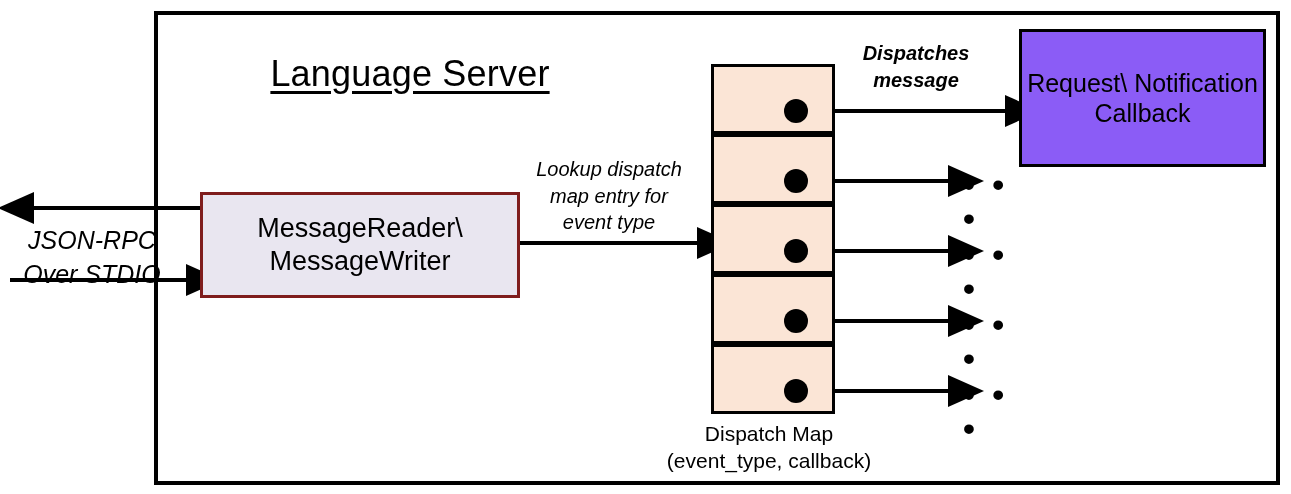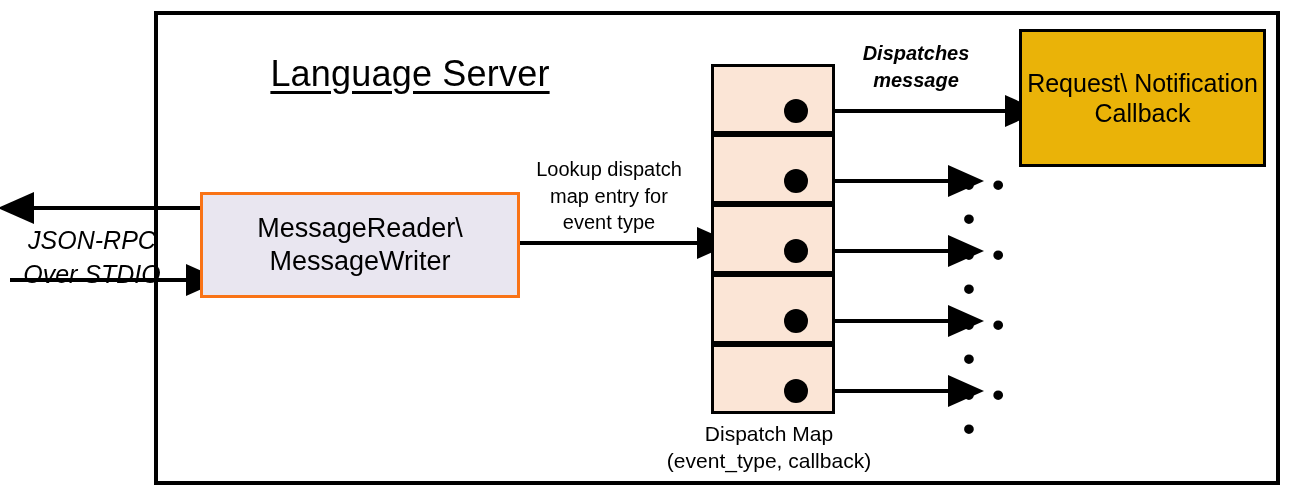--- a/index.html
+++ b/index.html
@@ -55,21 +55,21 @@
     letter-spacing: 0.2px;
   }
   
   #message-reader-writer-box {
     position: absolute;
     left: 200px;
     top: 192px;
     width: 320px;
     height: 106px;
     background: #e9e6f0;
-    border: 3px solid #f97316;
+    border: 3px solid #7f1d1d;
     box-sizing: border-box;
     display: flex;
     align-items: center;
     justify-content: center;
   }
   #message-reader-writer-box .label {
     font-size: 27px;
     line-height: 1.22;
     text-align: center;
   }
@@ -89,20 +89,21 @@
     font-style: italic;
     line-height: 1.35;
     text-align: center;
   }
   
   #lookup-label {
     left: 514px;
     top: 156px;
     width: 190px;
     font-size: 20px;
+    font-style: italic;
     line-height: 1.33;
     text-align: center;
   }
   
   #dispatches-label {
     left: 836px;
     top: 40px;
     width: 160px;
     font-size: 20px;
     font-style: italic;
@@ -142,21 +143,21 @@
     font-size: 21px;
     line-height: 1.28;
   }
   
   #callback-box {
     position: absolute;
     left: 1019px;
     top: 29px;
     width: 247px;
     height: 138px;
-    background: #eab308;
+    background: #8b5cf6;
     border: 3px solid #000;
     box-sizing: border-box;
     display: flex;
     align-items: center;
     justify-content: center;
   }
   #callback-box .label {
     font-size: 25px;
     line-height: 1.22;
     text-align: center;

